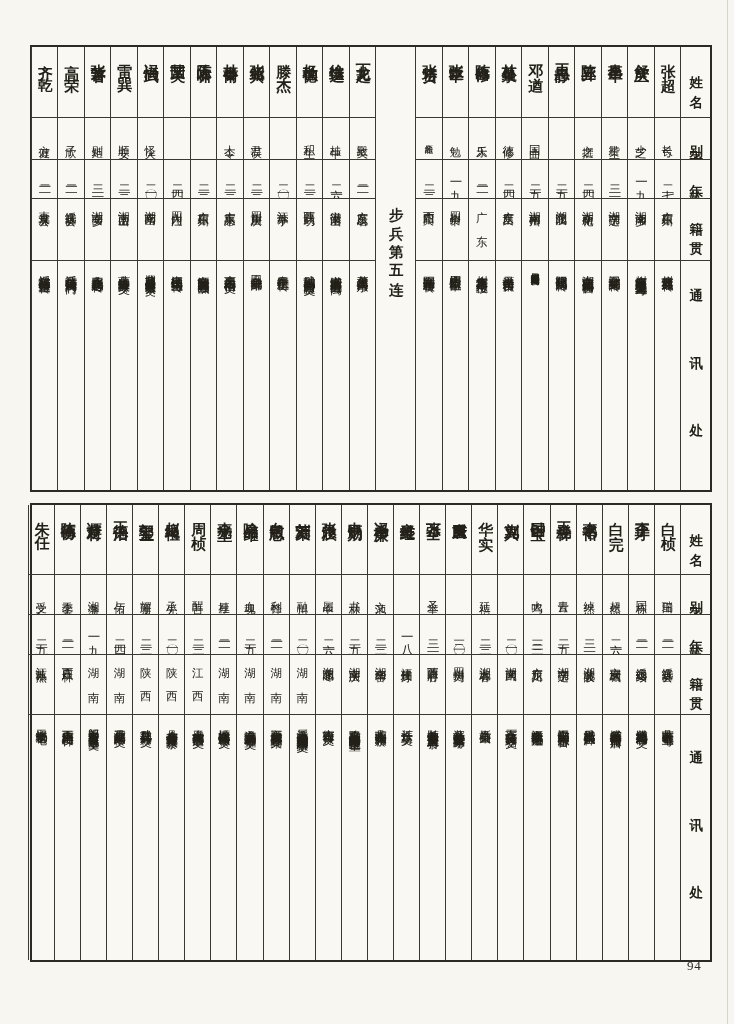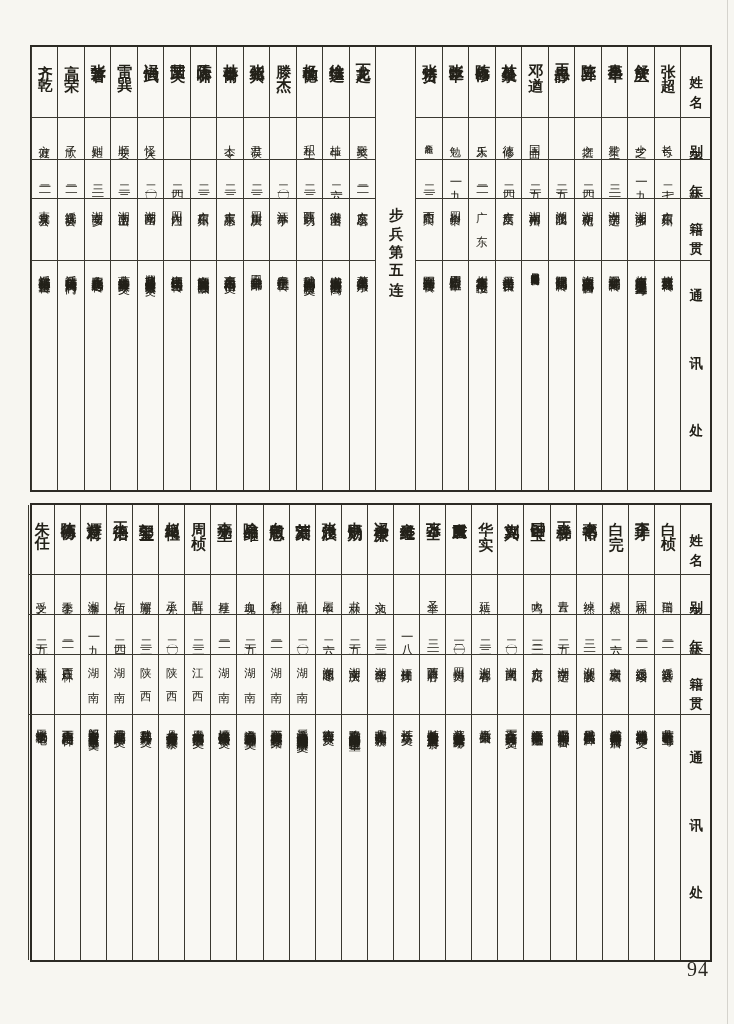--- a/index.html
+++ b/index.html
@@ -79,21 +79,21 @@
   .hcol .h4 .vt { letter-spacing:5em; }
 
   
   .divider-col .cell { height:100%; border-top:none; }
   .divider-col .vt {
     font-size:14.5px; font-weight:600; letter-spacing:1.3em; padding-top:148px;
   }
 
   .page-number {
     position:absolute; left:687px; top:958px;
-    font-size:20px; color:#2a2822; letter-spacing:.05em;
+    font-size:13px; color:#2a2822; letter-spacing:.05em;
   }
 </style>
 </head>
 <body>
 
 <div class="page">
   <div class="roster top" id="roster-top">
       <div class="col hcol">
         <div class="cell r0 h0">
           <span class="vt">姓名</span>

